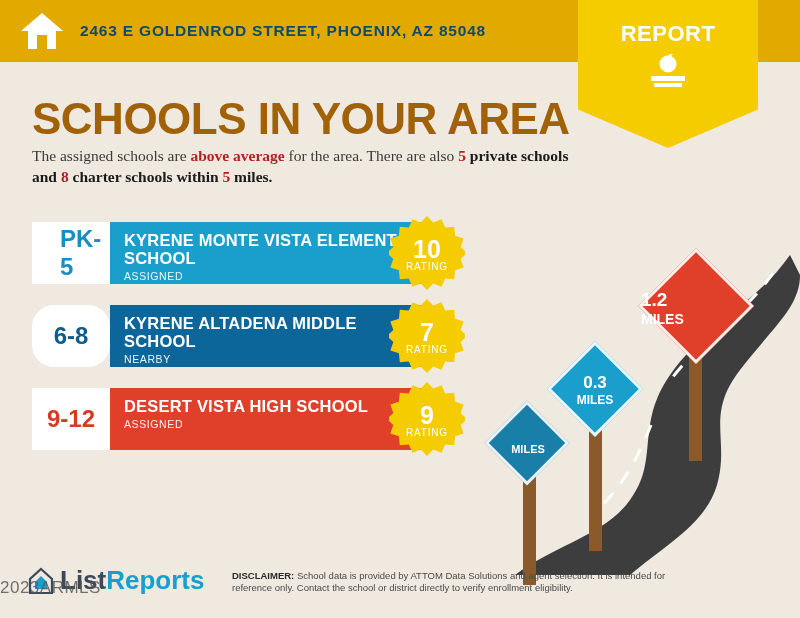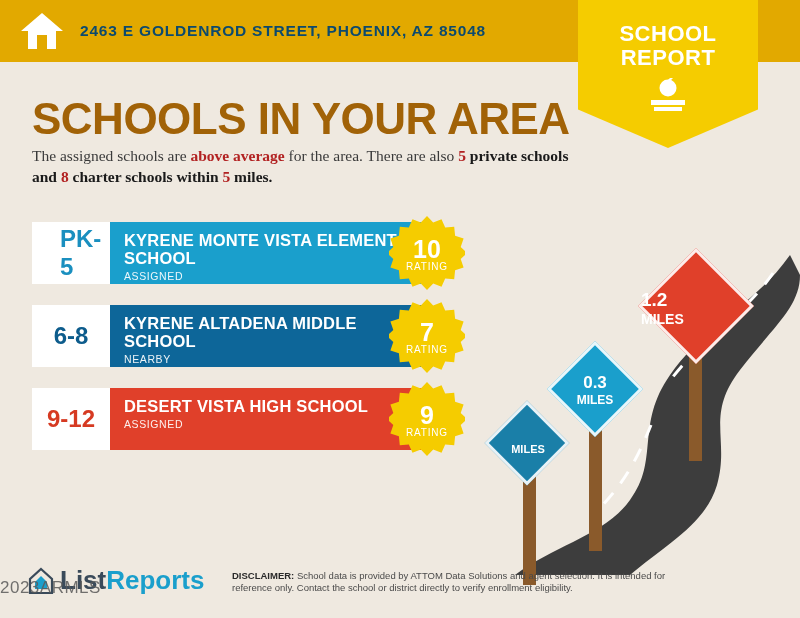--- a/index.html
+++ b/index.html
@@ -98,21 +98,21 @@
     position: relative; z-index: 2;
     font-size: 25px; font-weight: bold; color: #ffffff; line-height: 24px;
   }
   .rating-label {
     position: relative; z-index: 2;
     font-size: 10px; color: #ffffff; letter-spacing: 0.8px;
   }
 
   .row-1 .grade { color: #1a8fbf; padding-left: 28px; }
   .row-1 .row-body { background: #1a9fcc; }
-  .row-2 .grade { color: #0d5c8c; }
+  .row-2 .grade { color: #0d5c8c; border-radius: 22px; }
   .row-2 .row-body { background: #0d6699; }
   .row-3 .grade { color: #d63a22; }
   .row-3 .row-body { background: #e0402a; }
 
   
   .road { position: absolute; left: 455px; top: 245px; width: 345px; height: 330px; }
 
   .sign { position: absolute; }
   .sign .post {
     position: absolute; width: 13px; background: #8a5a2b;
@@ -155,21 +155,20 @@
 <div class="header">
   <svg class="house-icon" viewBox="0 0 44 40">
     <path d="M22 2 L43 20 L36 20 L36 38 L8 38 L8 20 L1 20 Z" fill="#ffffff"></path>
     <rect x="17" y="24" width="10" height="14" fill="#e2a900"></rect>
   </svg>
   <div class="address">2463 E GOLDENROD STREET, PHOENIX, AZ 85048</div>
 </div>
 
 <div class="banner">
   <div class="banner-title">
-    <div>SCHOOL</div>
     <div>REPORT</div>
   </div>
   <div class="banner-icon">
     <svg width="50" height="34" viewBox="0 0 50 34">
       <circle cx="25" cy="10" r="8.5" fill="#ffffff"></circle>
       <path d="M25 2 q2 -3 5 -2 q-2 3 -5 2 z" fill="#ffffff"></path>
       <rect x="8" y="22" width="34" height="5" fill="#ffffff"></rect>
       <rect x="11" y="29" width="28" height="4" fill="#ffffff"></rect>
     </svg>
   </div>

